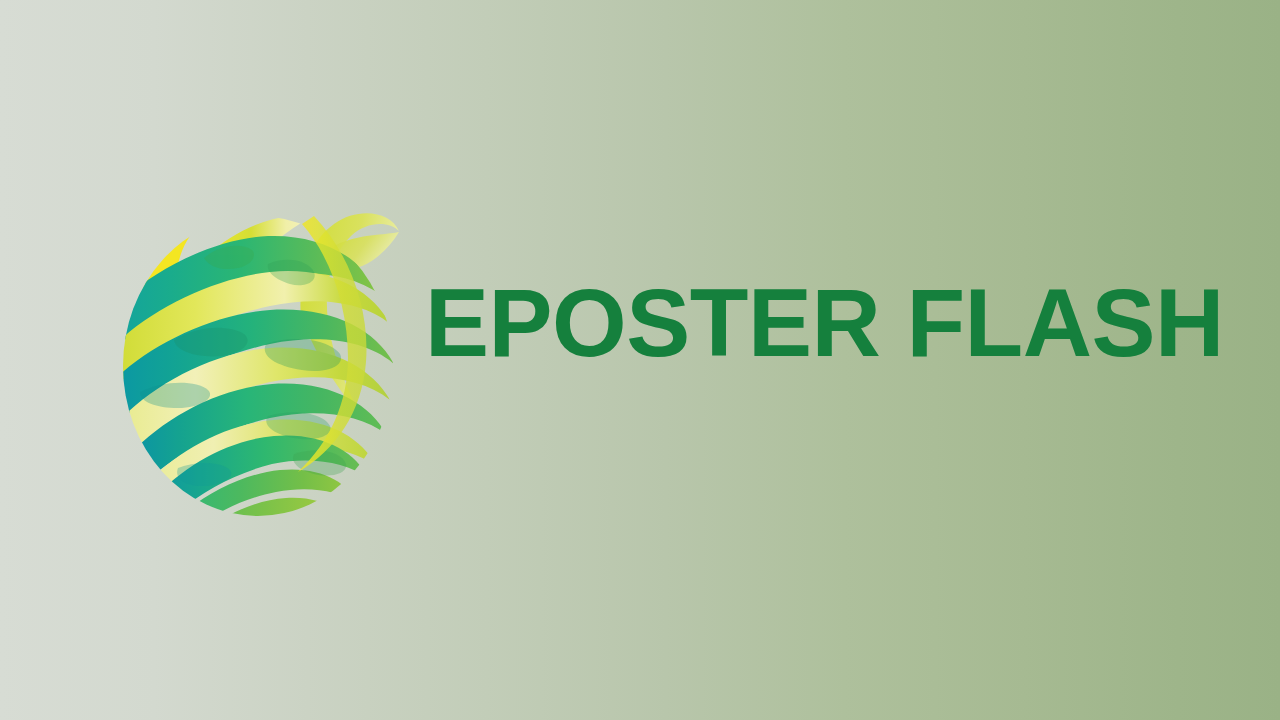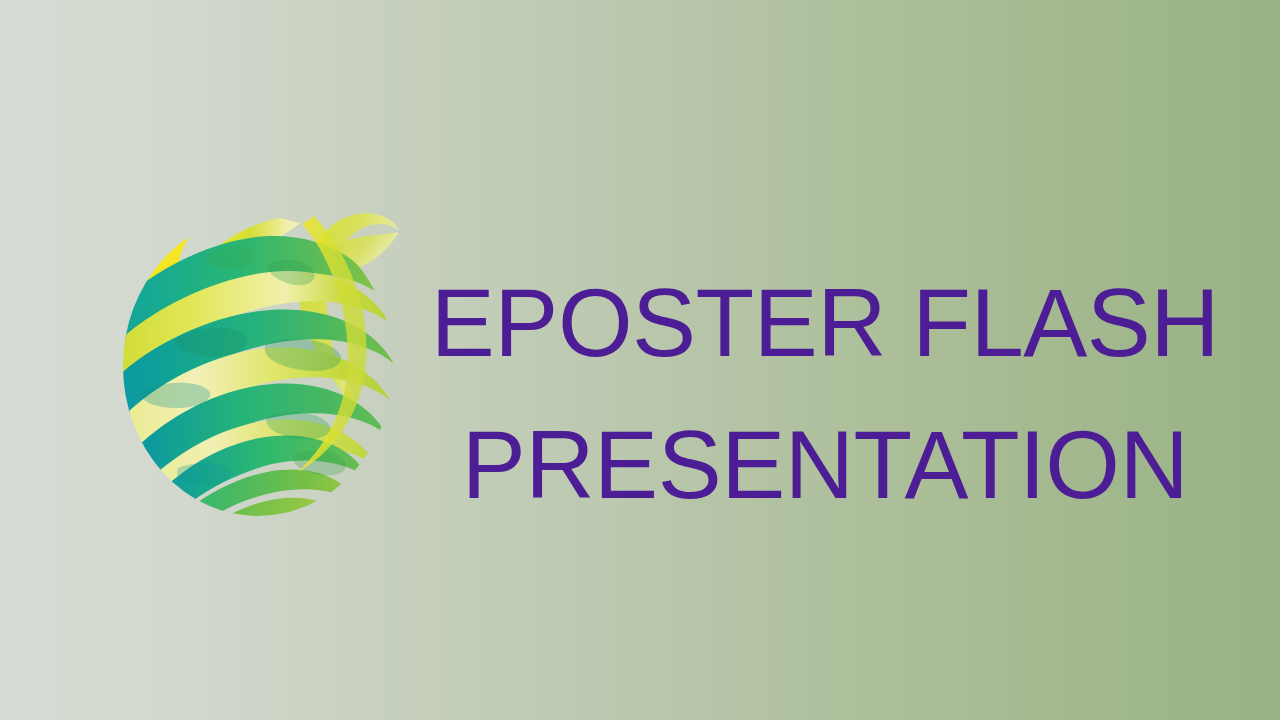--- a/index.html
+++ b/index.html
@@ -55,29 +55,28 @@
 
   
   #title-block {
     position: absolute;
     left: 425px;
     top: 252px;
     width: 800px;
   }
   .title-line {
     display: block;
-    color: #4c1d95;
+    color: #15803d;
     font-size: 96px;
     line-height: 142px;
-    font-weight: 400;
+    font-weight: 700;
     letter-spacing: -0.5px;
     white-space: nowrap;
     text-transform: uppercase;
     font-family: "Liberation Sans", "DejaVu Sans", sans-serif;
-    text-align: center;
   }
 </style>
 </head>
 <body>
 
 <div id="slide">
 
   <div id="slide-background"></div>
 
   <div id="logo-mark">
@@ -285,16 +284,15 @@
                  C 232 56, 252 112, 248 164
                  C 244 214, 218 252, 180 274
                  C 212 244, 230 204, 230 160
                  C 230 112, 214 60, 184 26 Z" fill="url(#gTop)" opacity="0.82"></path>
       </g>
     </svg>
   </div>
 
   <div id="title-block">
     <span class="title-line">EPOSTER FLASH</span>
-    <span class="title-line">PRESENTATION</span>
   </div>
 
 </div>
 
 </body></html>

